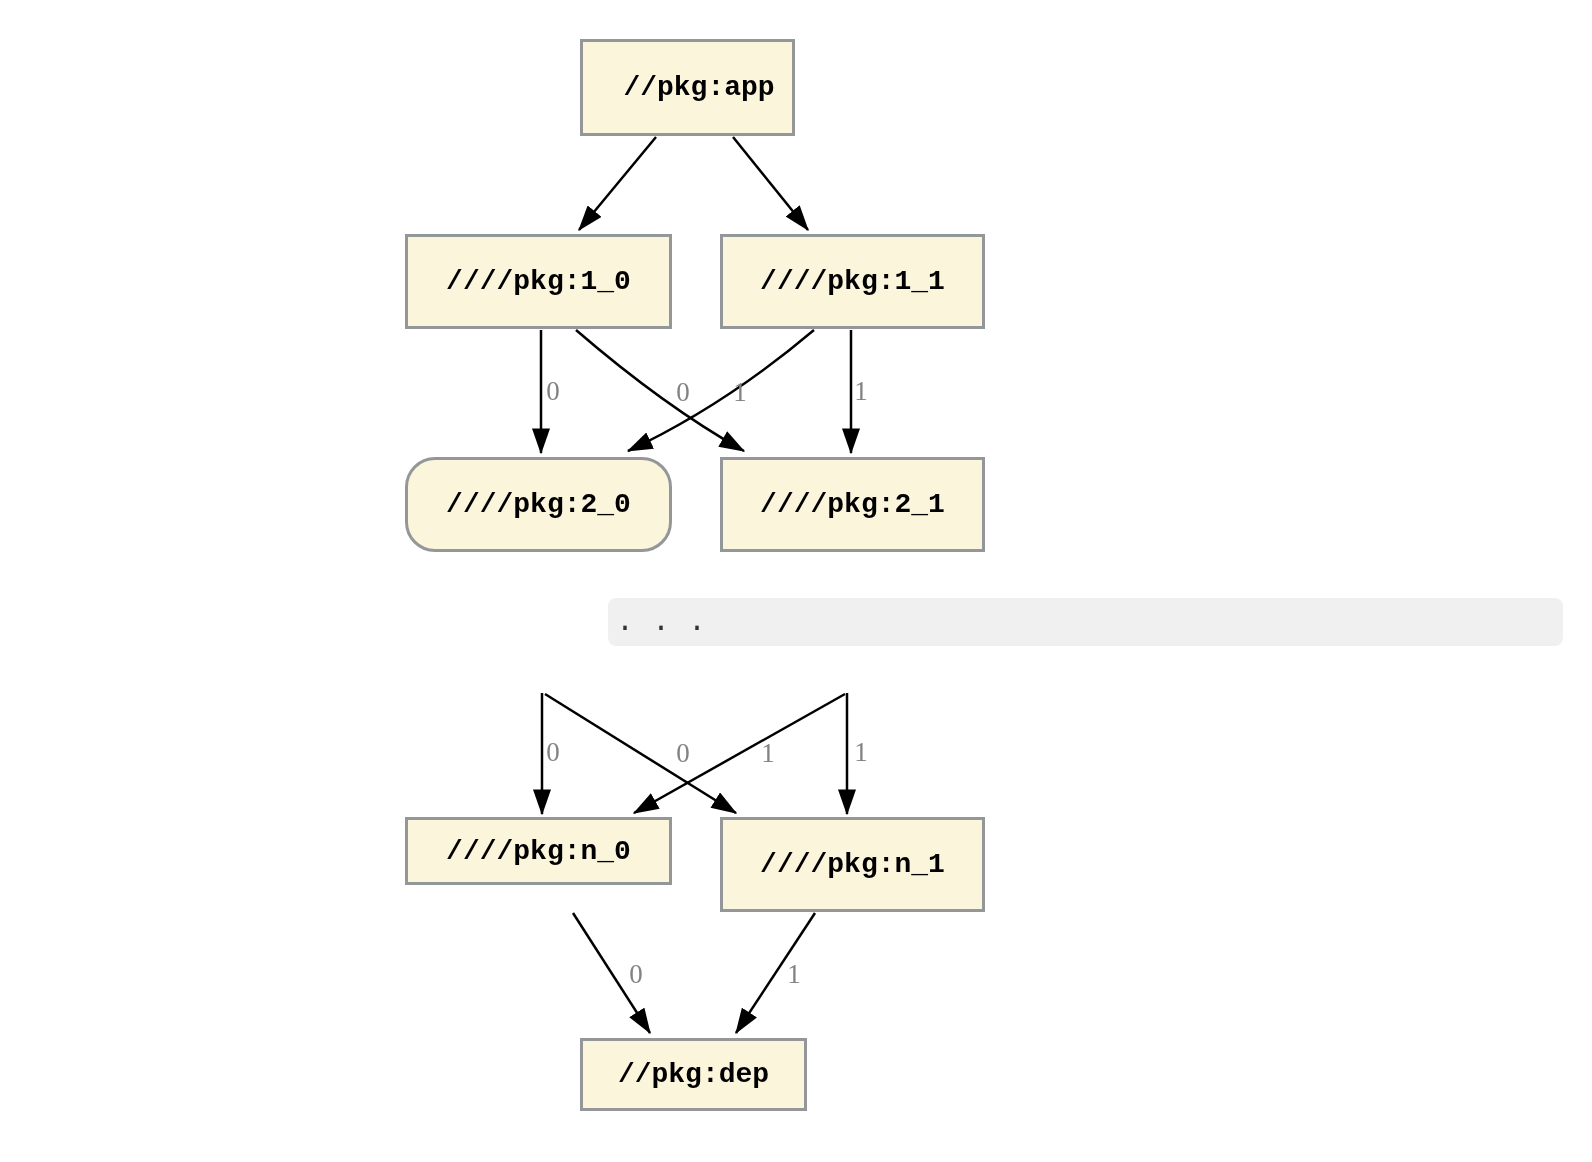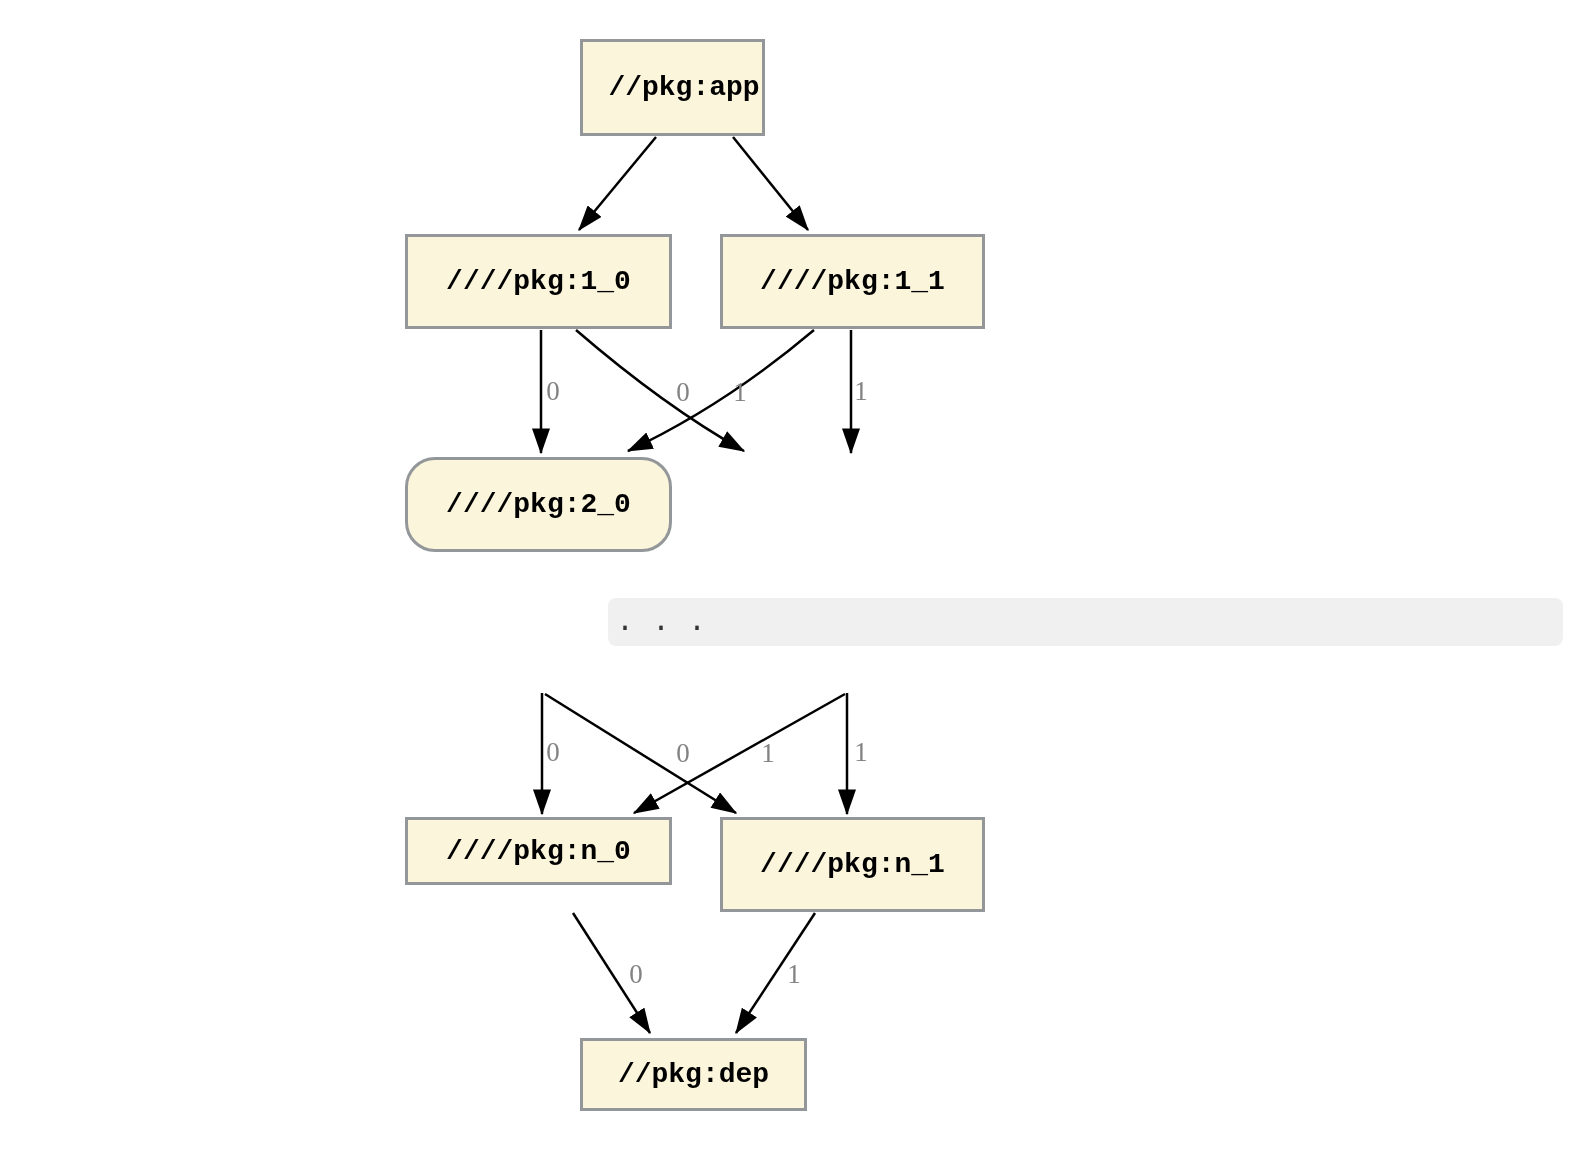--- a/index.html
+++ b/index.html
@@ -94,36 +94,39 @@
 
     <text class="edge-label" x="553" y="761">0</text>
     <text class="edge-label" x="683" y="762">0</text>
     <text class="edge-label" x="768" y="762">1</text>
     <text class="edge-label" x="861" y="761">1</text>
 
     <text class="edge-label" x="636" y="983">0</text>
     <text class="edge-label" x="794" y="983">1</text>
   </svg>
 
-  <div class="node" style="left:580px;top:39px;width:185px;height:97px;padding-left:23px;">
+  <div class="node" style="left:580px;top:39px;width:215px;height:97px;padding-left:23px;">
     <span>//pkg:app</span>
   </div>
 
   <div class="node" style="left:405px;top:234px;width:267px;height:95px;text-align:center;">
     <span>////pkg:1_0</span>
   </div>
 
   <div class="node" style="left:720px;top:234px;width:265px;height:95px;align-items:center;">
     <span>////pkg:1_1</span>
   </div>
 
   <div class="node" style="left:405px;top:457px;width:267px;height:95px;border-radius:30px;">
     <span>////pkg:2_0</span>
   </div>
 
+  <div class="node" style="left:720px;top:457px;width:265px;height:95px;">
+    <span>////pkg:2_1</span>
+  </div>
 
   <div class="ellipsis-band">
     <span>. . .</span>
   </div>
 
   <div class="node" style="left:405px;top:817px;width:267px;height:68px;">
     <span>////pkg:n_0</span>
   </div>
 
   <div class="node" style="left:720px;top:817px;width:265px;height:95px;">

